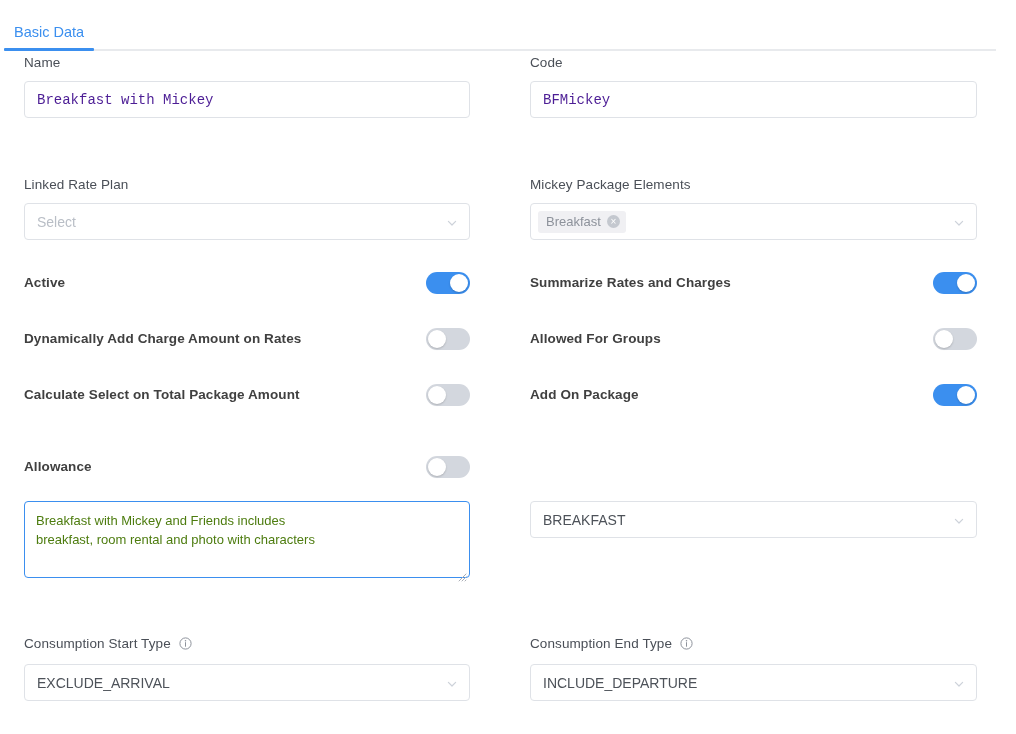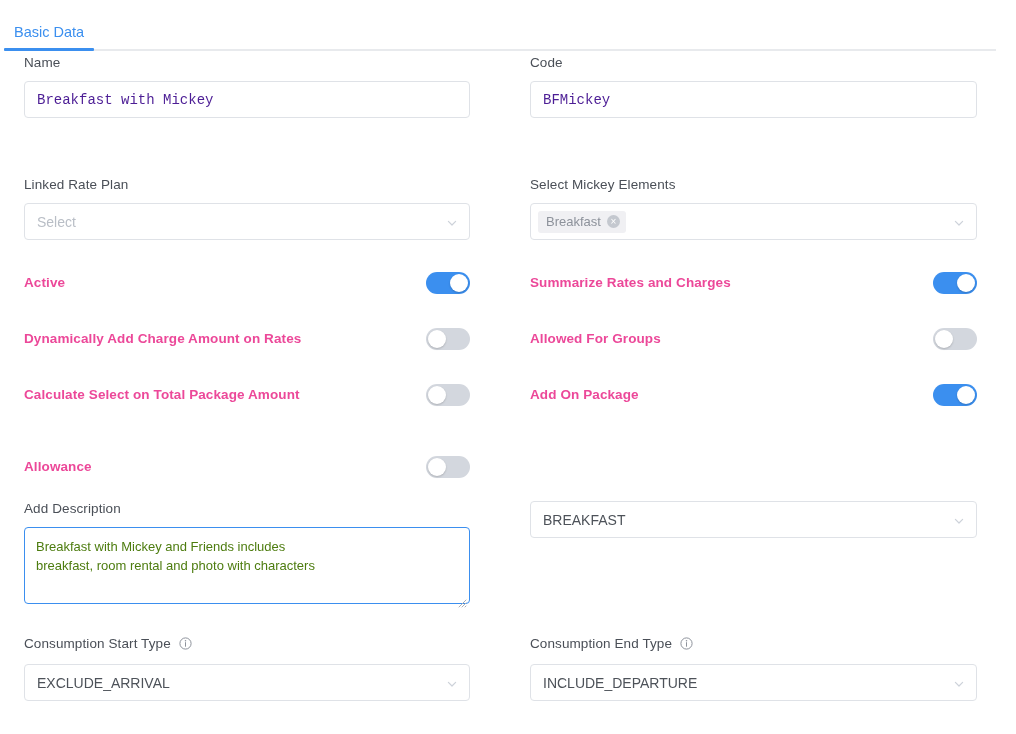--- a/index.html
+++ b/index.html
@@ -111,21 +111,21 @@
     font-family: "Liberation Sans", sans-serif;
   }
 
   
   .togrow {
     position: absolute; width: 100%;
     height: 24px;
     display: flex; align-items: center; justify-content: space-between;
   }
   .togrow .tlabel {
-    font-size: 13.5px; font-weight: bold; color: #ec4899;
+    font-size: 13.5px; font-weight: bold; color: #404040;
     line-height: 16px; letter-spacing: 0.1px;
   }
   .switch {
     position: relative;
     width: 44px; height: 22px;
     border-radius: 11px;
     background: #d3d7de;
     cursor: pointer;
     flex: 0 0 auto;
     transition: background .15s;
@@ -218,21 +218,20 @@
       </div>
 
       <div class="togrow" style="top:420px;">
         <span class="tlabel">Allowance</span>
         <div class="switch">
             <span class="knob"></span>
           </div>
       </div>
 
       <div class="field" style="top:466px;">
-        <span class="lbl">Add Description</span>
         <div class="ta-wrap">
           <textarea class="desc" style="">Breakfast with Mickey and Friends includes
 breakfast, room rental and photo with characters</textarea>
           <span class="grip">
             <svg width="11" height="11" viewBox="0 0 11 11">
               <path d="M10 3 L3 10 M10 6 L6 10 M10 9 L9 10" stroke="#a9aeb6" stroke-width="1" fill="none" stroke-linecap="round"></path>
             </svg>
           </span>
         </div>
       </div>
@@ -263,21 +262,21 @@
     <div class="col-right">
 
       <div class="field" style="top:20px;">
         <span class="lbl">Code</span>
         <div class="ctl">
           <input class="plain" type="text" value="BFMickey" style="">
         </div>
       </div>
 
       <div class="field" style="top:142px;">
-        <span class="lbl">Select Mickey Elements</span>
+        <span class="lbl">Mickey Package Elements</span>
         <div class="ctl" style="padding-left:7px;">
           <span class="chip">
             <span>Breakfast</span>
             <span class="chip-x">×</span>
           </span>
           <span class="chev">
             <svg width="12" height="12" viewBox="0 0 12 12">
                 <path d="M2.4 4.4 L6 8 L9.6 4.4" fill="none" stroke="#cdd2da" stroke-width="1.2" stroke-linecap="round" stroke-linejoin="round"></path>
               </svg>
           </span>

